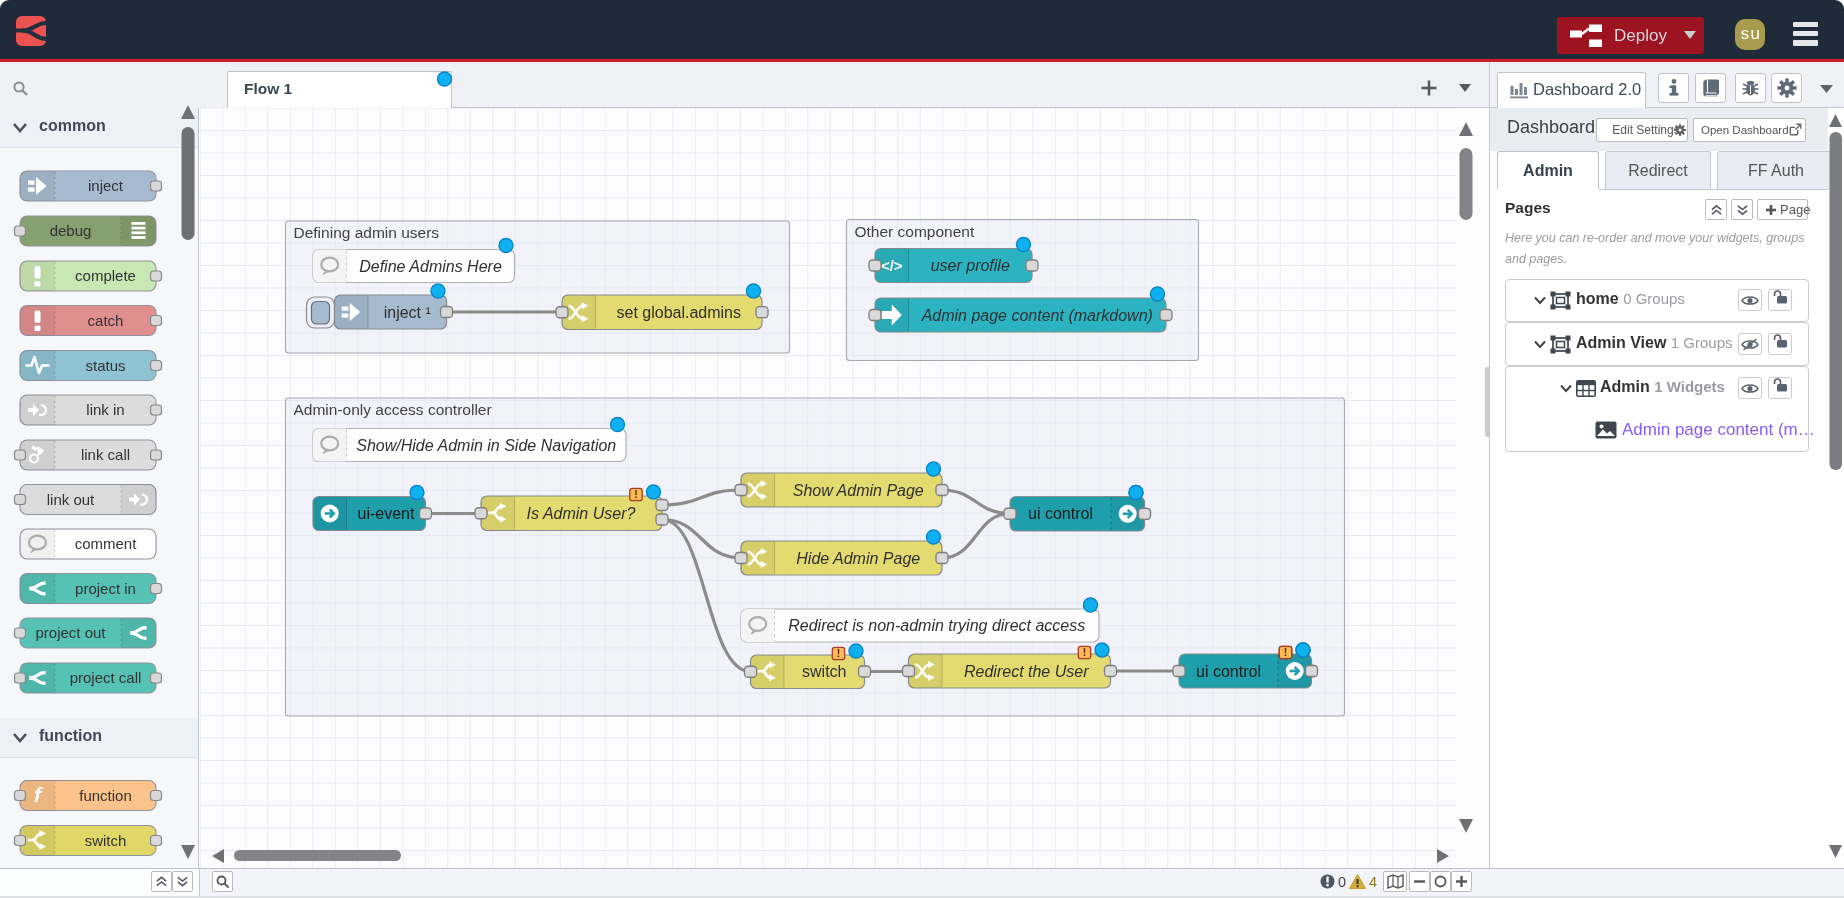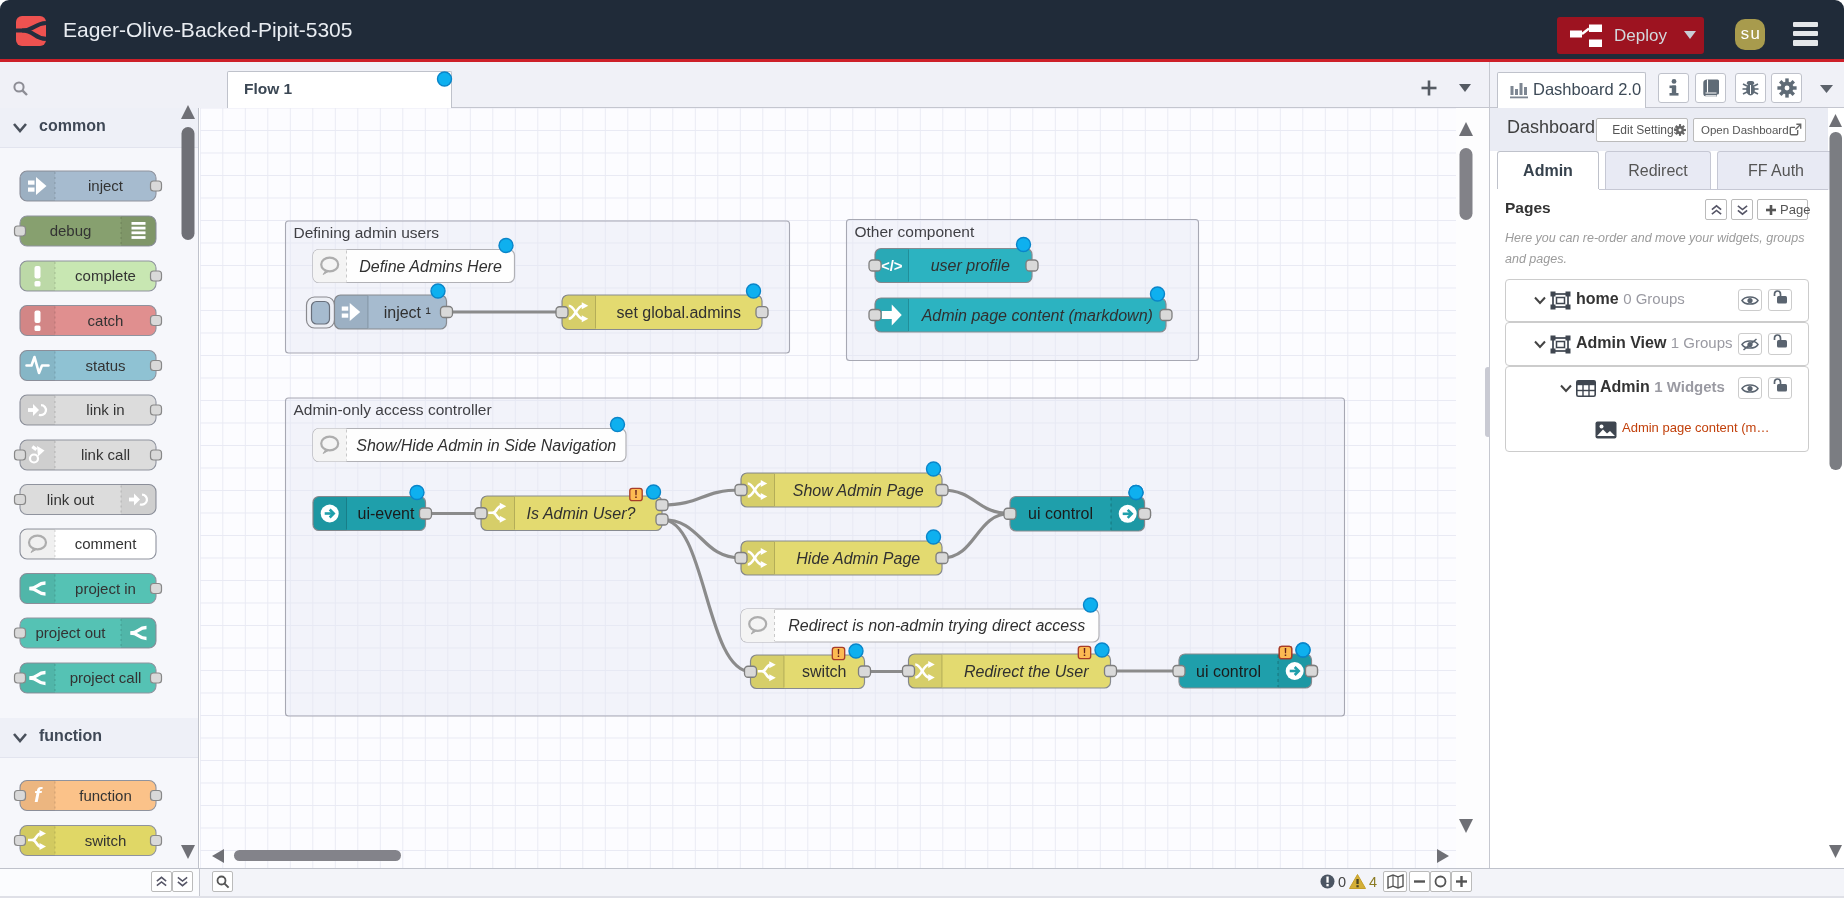--- a/index.html
+++ b/index.html
@@ -65,21 +65,20 @@
 <defs>
         <clipPath id="lc">
           <rect x="0" y="0" width="30" height="30" rx="6"></rect>
         </clipPath>
       </defs>
 <g clip-path="url(#lc)" stroke="#232e3e" stroke-width="4.2" fill="none">
 <path d="M31,7 C18,7 19,14.5 6,14.5 L-1,14.5"></path>
 <path d="M31,23 C18,23 19,14.5 6,14.5"></path>
       </g>
     </svg>
-<div id="title" class="abs">Eager-Olive-Backed-Pipit-5305</div>
 <div id="deploy" class="abs">
       <span>Deploy</span>
     </div>
 <svg class="abs" style="left:1568px;top:20px" width="40" height="30" viewBox="0 0 40 30">
 <g fill="#fff">
         <rect x="2" y="10.5" width="12" height="7"></rect>
         <rect x="21" y="4.5" width="13" height="7.5"></rect>
 <rect x="21" y="19.5" width="13" height="7.5"></rect>
       </g>
 <path d="M14,14 L21,8.5" stroke="#fff" stroke-width="2.4"></path>
@@ -689,21 +688,21 @@
 <div class="rowbtn abs" style="left:1768px;top:377px"></div>
 <svg class="abs" style="left:1773px;top:378px" width="15" height="14" viewBox="0 0 15 14">
       <path d="M3,6 V4.2 a3,3.2 0 0 1 6,0 V6" fill="none" stroke="#5a6470" stroke-width="1.7" transform="translate(-1.5,0)"></path>
       <rect x="4" y="6" width="10" height="7.5" rx="1.5" fill="#5a6470"></rect>
     </svg>
 <svg class="abs" style="left:1595px;top:421px" width="22" height="18" viewBox="0 0 22 18">
       <rect x="0.5" y="0.5" width="21" height="17" rx="2" fill="#3f4650"></rect>
       <circle cx="6.5" cy="5.5" r="2" fill="#fff"></circle>
       <path d="M2,15 L8,8.5 L12,12.5 L15,10 L20,15 Z" fill="#fff"></path>
     </svg>
-<div class="abs" style="left:1622px;top:420px;font-size:13px;color:#c2410c">Admin page content (m…</div>
+<div class="abs" style="left:1622px;top:420px;font-size:17px;color:#8b5cf6">Admin page content (m…</div>
 <svg class="abs" style="left:1828px;top:108px" width="16" height="760" viewBox="0 0 16 760">
 <polygon points="1,19 14,19 7.5,6" fill="#6f7076"></polygon>
 <rect x="1.5" y="24" width="12.5" height="338" rx="6" fill="#7b7d82"></rect>
 <polygon points="1,737 14,737 7.5,750" fill="#6f7076"></polygon>
     </svg>
 <div id="footer" class="abs"></div>
 <div id="palfoot" class="abs"></div>
 <div class="abs" style="left:199px;top:869px;width:1px;height:27px;background:#c6c8d0"></div>
 <div class="footbtn abs" style="left:151px;top:871px;width:21px;height:21px"></div>
 <div class="footbtn abs" style="left:172px;top:871px;width:21px;height:21px"></div>

